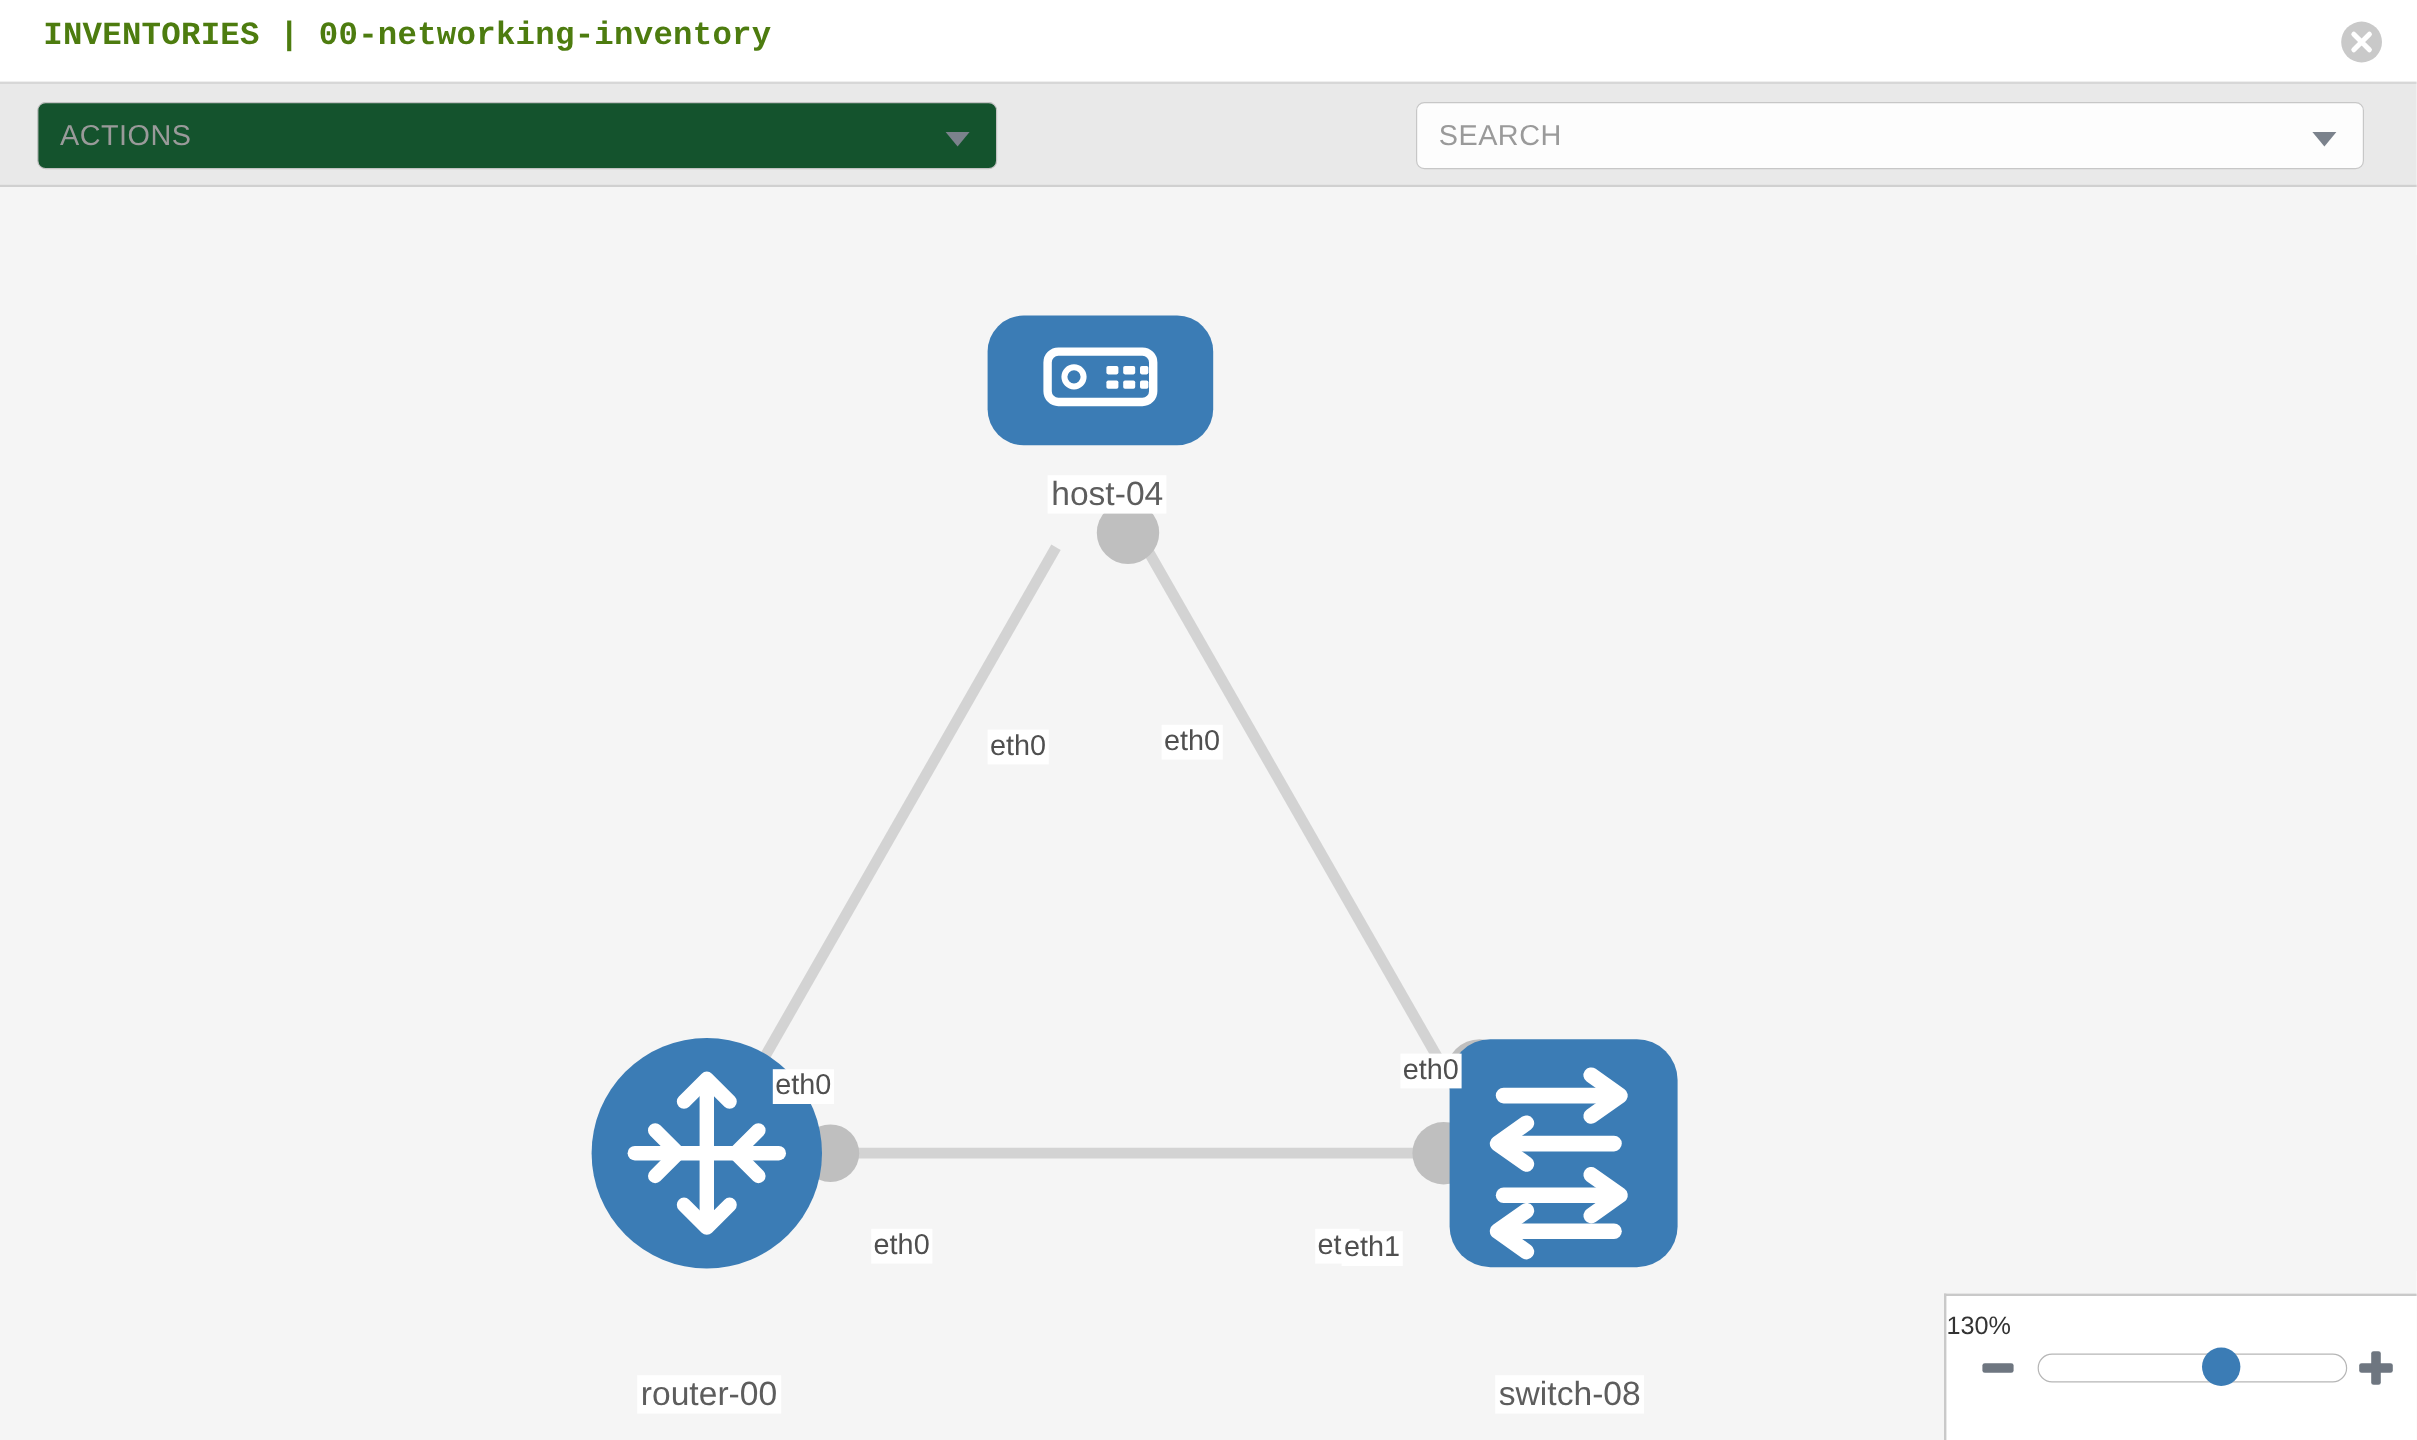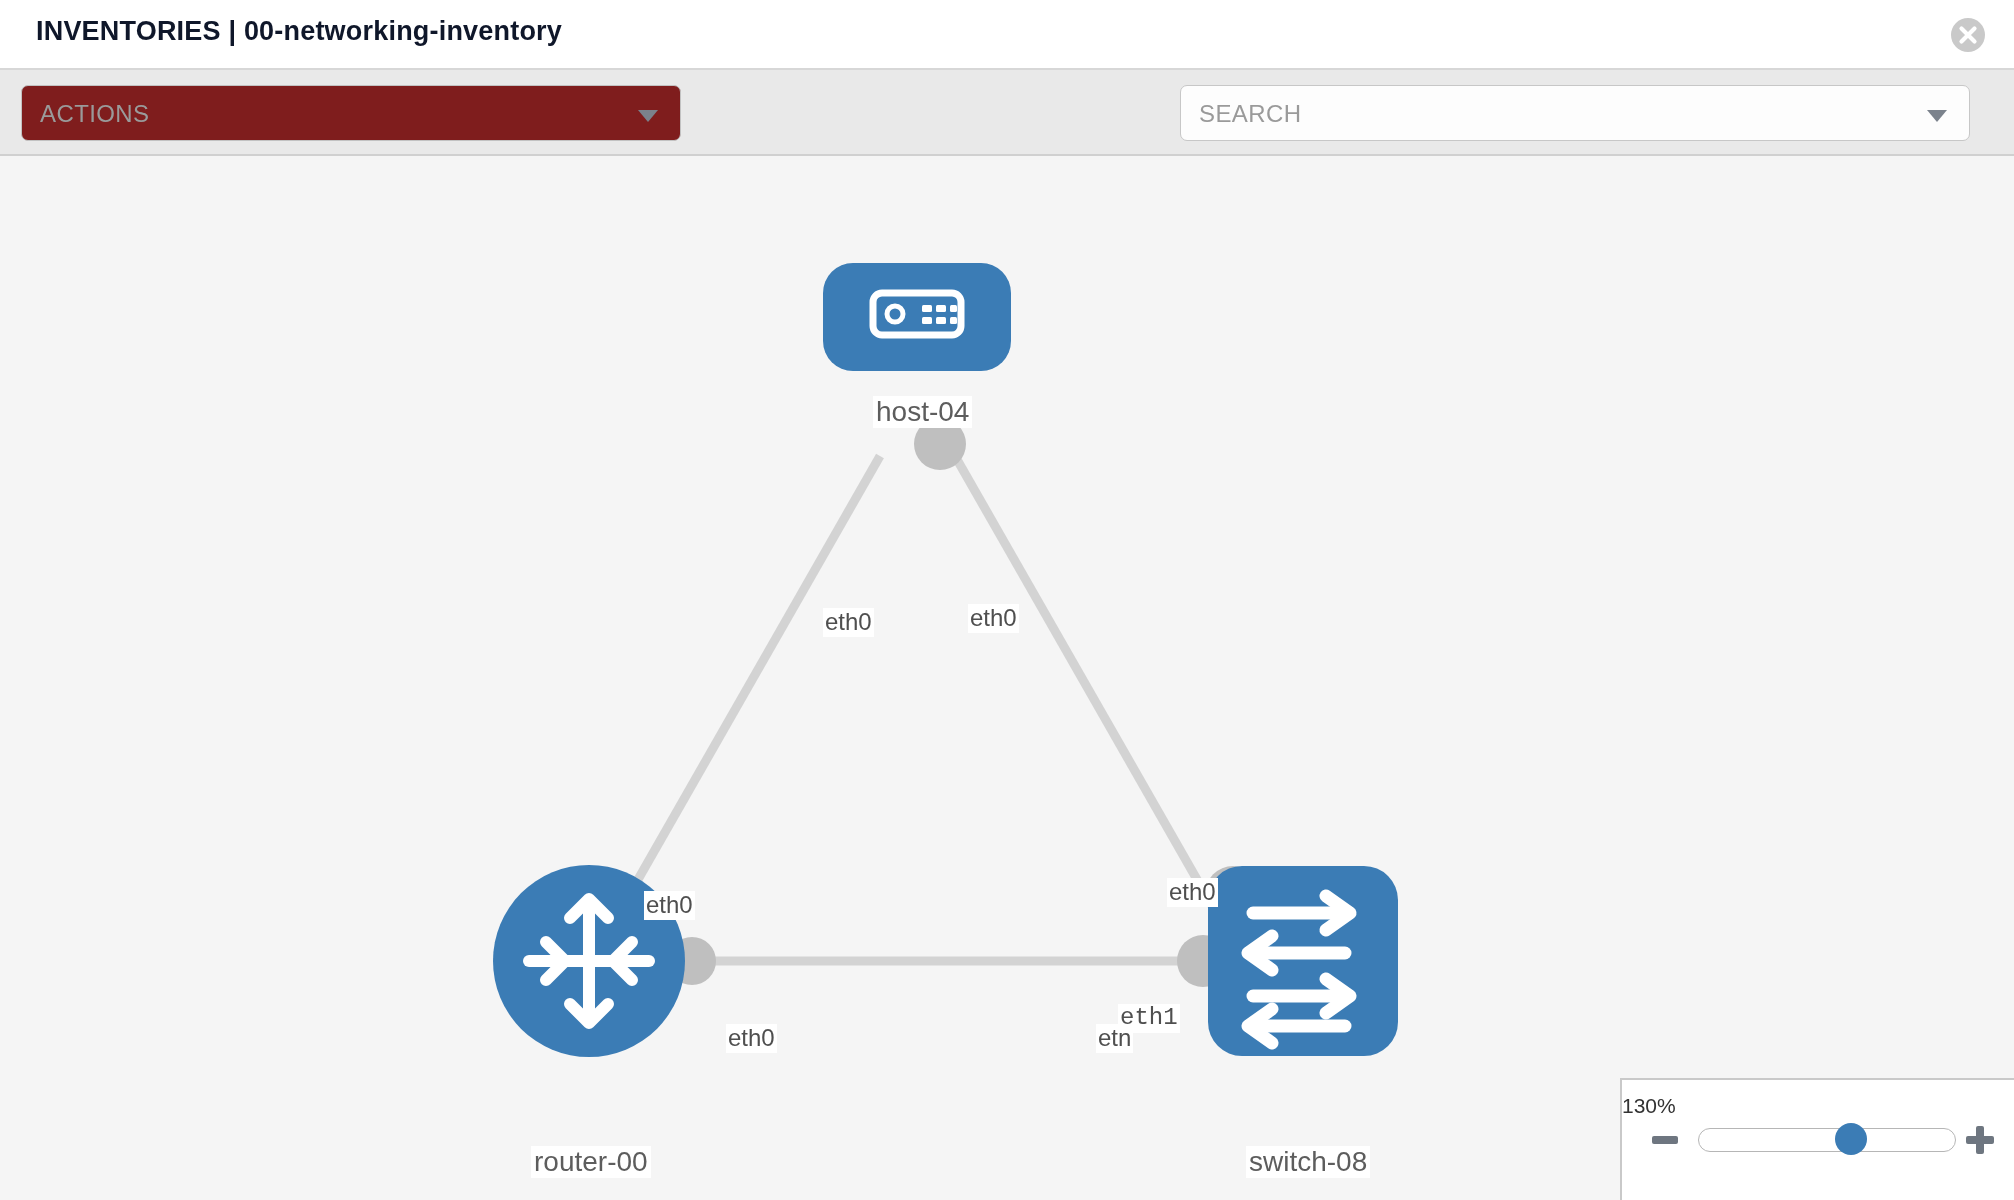--- a/index.html
+++ b/index.html
@@ -27,23 +27,24 @@
     height: 70px;
     background: #ffffff;
     border-bottom: 2px solid #d7d7d7;
   }
   .header-title {
     position: absolute;
     left: 36px;
     top: 16px;
     font-size: 27px;
     font-weight: bold;
-    color: #0f172a;
+    color: #4d7c0f;
     letter-spacing: 0.2px;
     white-space: nowrap;
+    font-family: Liberation Mono, monospace;
   }
   .close-icon {
     position: absolute;
     right: 28px;
     top: 17px;
     width: 36px;
     height: 36px;
     cursor: pointer;
   }
 
@@ -51,25 +52,25 @@
   .toolbar {
     position: absolute;
     top: 70px; left: 0;
     width: 2014px;
     height: 86px;
     background: #e9e9e9;
     border-bottom: 2px solid #d0d0d0;
   }
   .actions-select {
     position: absolute;
-    left: 21px;
+    left: 31px;
     top: 15px;
-    width: 660px;
+    width: 800px;
     height: 56px;
-    background: #7f1d1d;
+    background: #14532d;
     border: 1.5px solid #c2c2c2;
     border-radius: 7px;
     cursor: pointer;
   }
   .actions-label {
     position: absolute;
     left: 18px;
     top: 14px;
     font-size: 24px;
     color: #9a9a9a;
@@ -329,21 +330,21 @@
     <div class="node-label" style="left:1246px; top:990px;">switch-08</div>
 
     <div class="iface-label" style="left:823px; top:452px;">eth0</div>
     <div class="iface-label" style="left:644px; top:735px;">eth0</div>
 
     <div class="iface-label" style="left:968px; top:448px;">eth0</div>
     <div class="iface-label" style="left:1167px; top:722px;">eth0</div>
 
     <div class="iface-label" style="left:726px; top:868px;">eth0</div>
     <div class="iface-label" style="left:1096px; top:868px;">eth</div>
-    <div class="iface-label" style="left:1118px; top:848px;font-family:Liberation Mono, monospace;">eth1</div>
+    <div class="iface-label" style="left:1118px; top:870px;">eth1</div>
   </div>
 
   <div class="zoom-panel">
     <div class="zoom-percent">130%</div>
     <div class="zoom-minus"></div>
     <div class="zoom-track">
       <div class="zoom-thumb" style="left: 136px;"></div>
     </div>
     <div class="zoom-plus"></div>
   </div>

